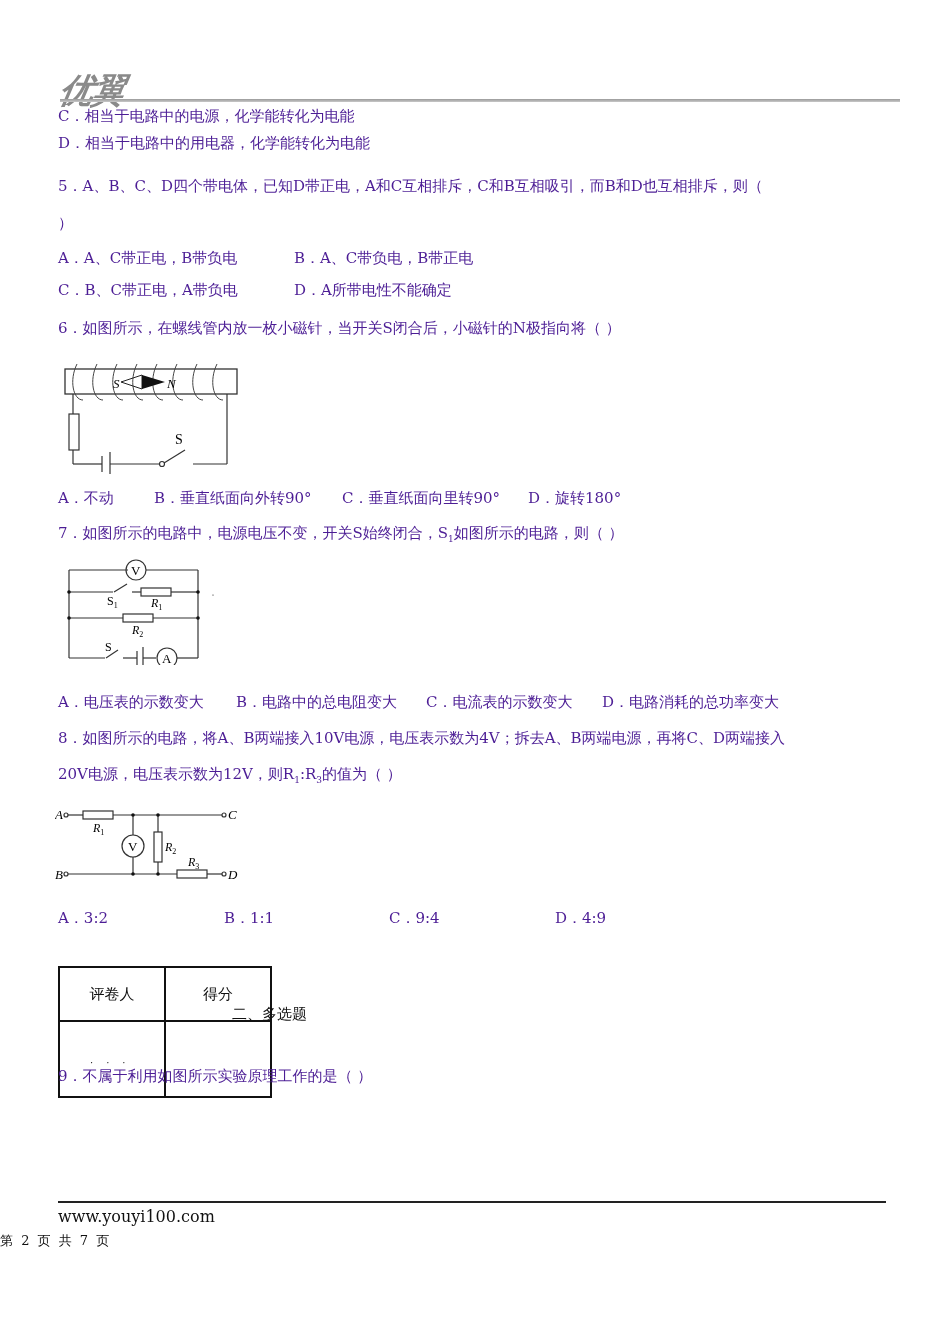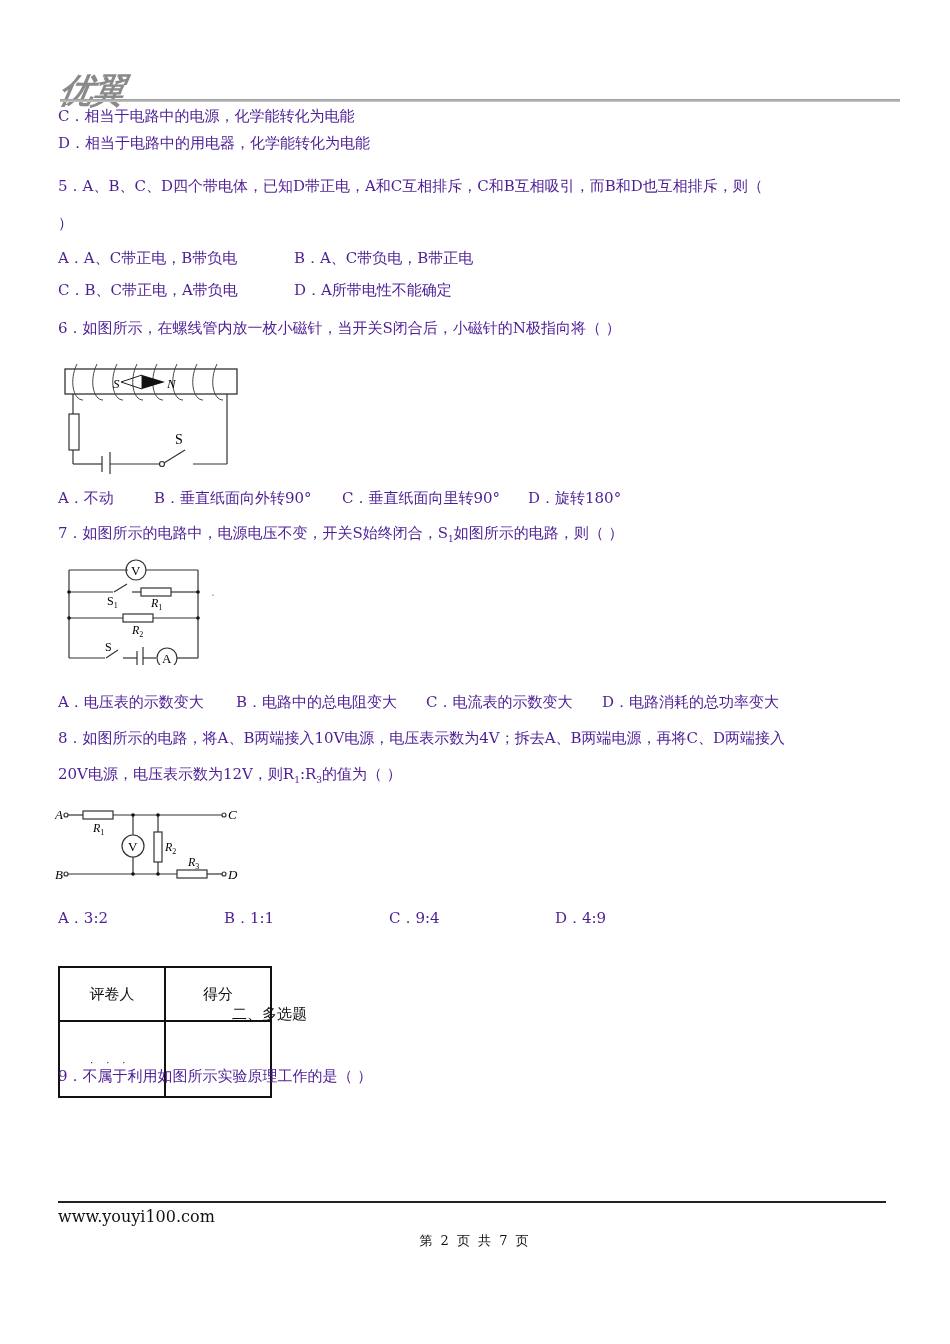--- a/index.html
+++ b/index.html
@@ -11,21 +11,21 @@
           font-size:34px; color:#8a8a8a; letter-spacing:-2px; transform:skewX(-10deg); }
   .header-rule { left:60px; top:99px; width:840px; height:3px; background:linear-gradient(#9a9a9a,#c8c8c8); }
   .opt { display:inline-block; }
   .score-table { position:absolute; left:58px; top:966px; border-collapse:collapse; }
   .score-table td { border:2px solid #111; width:74px; text-align:center; font-size:15px; padding:15px; }
   .score-table tr.h td { height:22px; }
   .score-table tr.b td { height:44px; }
   .section { left:232px; top:1005px; font-family:"DejaVu Sans",sans-serif; font-weight:normal; font-size:15px; }
   .footer-rule { left:58px; top:1201px; width:828px; height:2px; background:#222; }
   .footer-url { left:58px; top:1207px; font-size:16px; }
-  .page-no { left:0; width:950px; top:1232px; text-align:center; font-size:13px; letter-spacing:2px; }
+  .page-no { left:0; width:950px; top:1232px; font-size:13px; letter-spacing:2px; }
   sub { font-size:9px; }
 </style>
 </head>
 <body>
 
 <div class="abs logo">优翼</div>
 <div class="abs header-rule"></div>
 
 <div class="line" style="top:106px">C．相当于电路中的电源，化学能转化为电能</div>
 <div class="line" style="top:133px">D．相当于电路中的用电器，化学能转化为电能</div>

